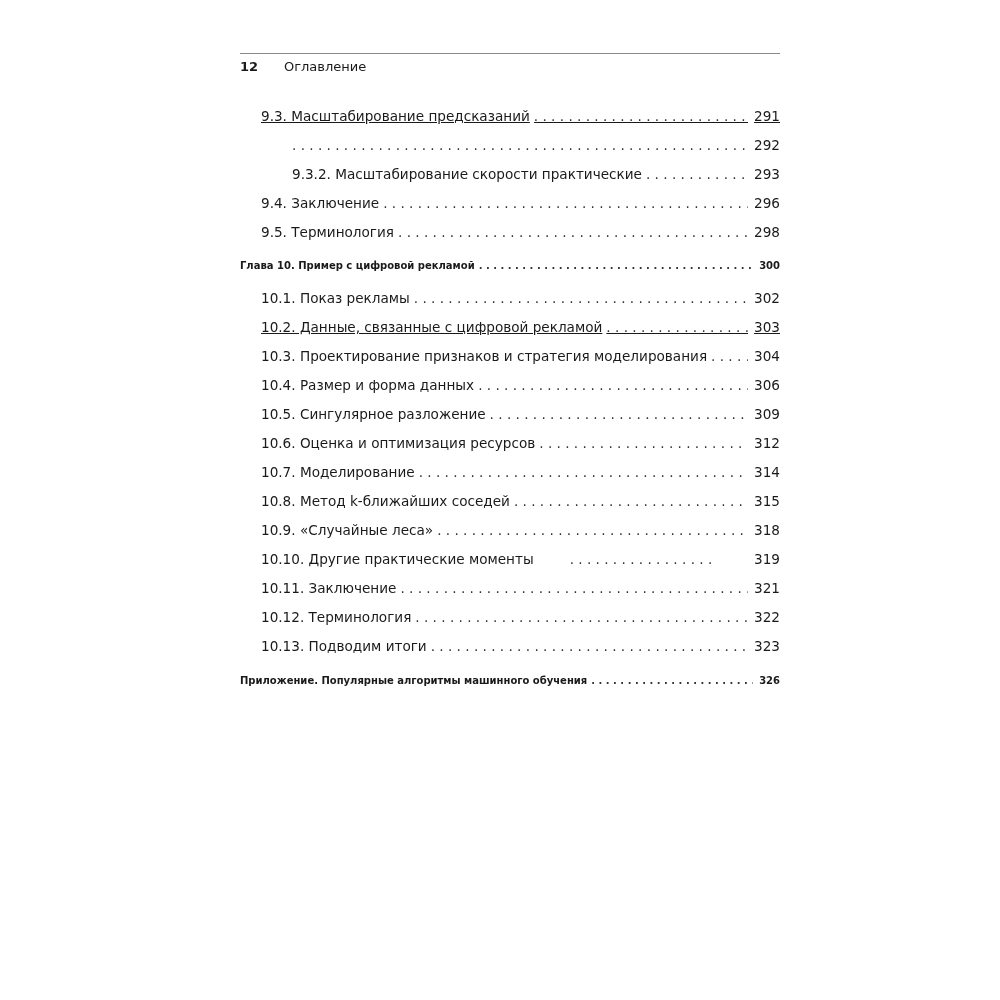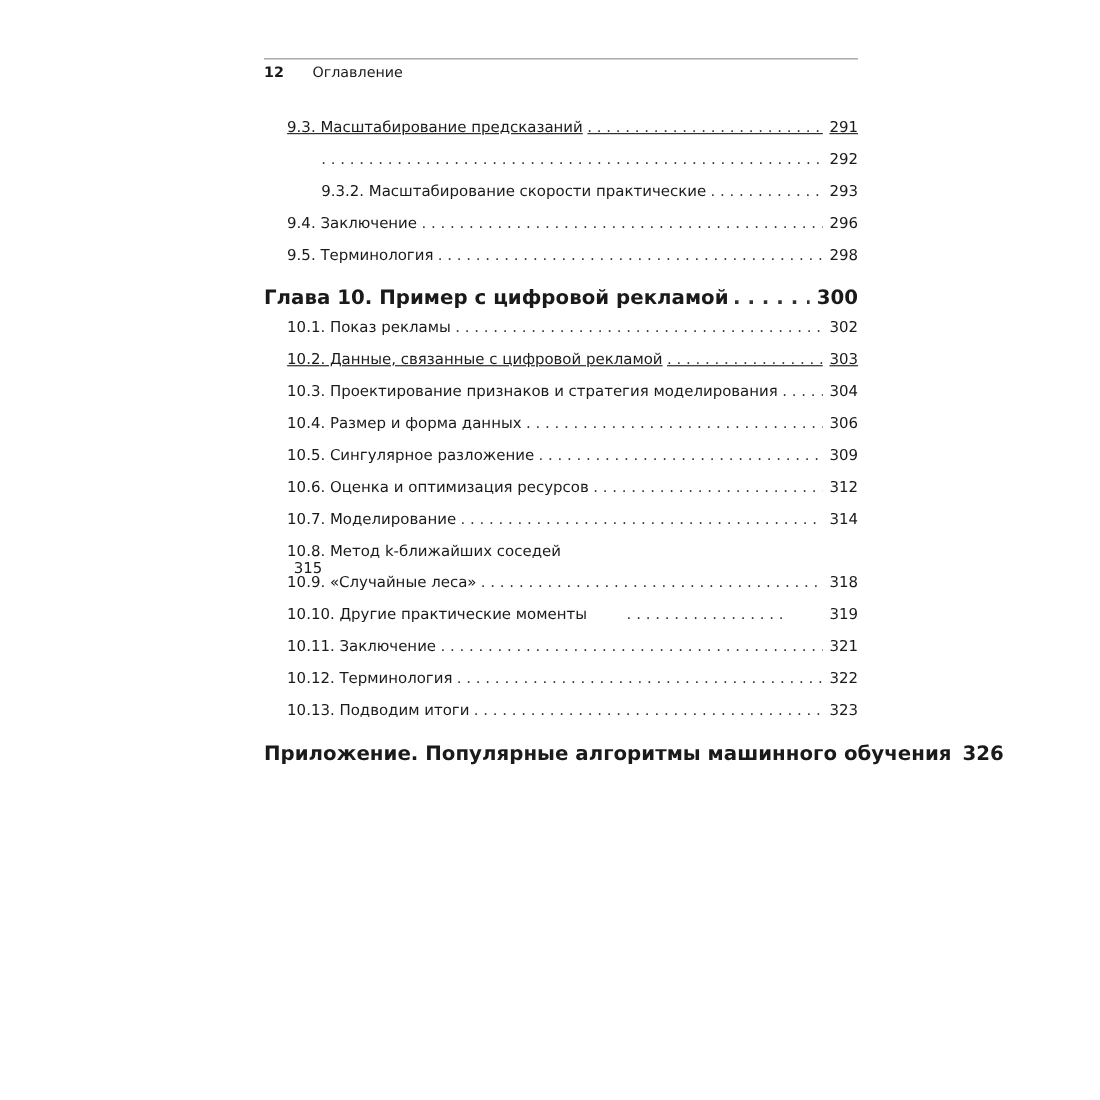--- a/index.html
+++ b/index.html
@@ -11,21 +11,21 @@
     .header .title { position: absolute; left: 44px; top: 0; }
     .toc { position: absolute; left: 240px; top: 108px; width: 540px; }
     .entry { position: absolute; left: 0; width: 540px; height: 22px; display: flex;
       align-items: baseline; font-size: 13.6px; white-space: nowrap; }
     .entry .label { flex: 0 0 auto; padding-right: 4px; }
     .entry .dots { flex: 1 1 auto; overflow: hidden; letter-spacing: 3.2px; color: #333; }
     .entry .dots::before { content: ". . . . . . . . . . . . . . . . . . . . . . . . . . . . . . . . . . . . . . . . . . . . . . . . . . . . . . . . . . . . . . . . . . . . . . . . . . . . . . . . . ."; letter-spacing: 0; }
     .entry .page { flex: 0 0 auto; padding-left: 6px; text-align: right; }
     .lvl2 { padding-left: 21px; width: 519px; }
     .lvl3 { padding-left: 52px; width: 488px; }
-    .chapter { font-weight: bold; font-size: 18px; justify-content: space-between; }
+    .chapter { font-weight: bold; font-size: 10px; justify-content: space-between; }
   </style>
 </head>
 <body>
 
 <div class="rule"></div>
 <div class="header">
   <span class="pnum">12</span>
   <span class="title">Оглавление</span>
 </div>
 
@@ -87,21 +87,21 @@
     <div class="entry lvl2" style="top: 327px;">
       <span class="label">10.6. Оценка и оптимизация ресурсов</span>
       <span class="dots"></span>
       <span class="page">312</span>
     </div>
     <div class="entry lvl2" style="top: 356px;">
       <span class="label">10.7. Моделирование</span>
       <span class="dots"></span>
       <span class="page">314</span>
     </div>
-    <div class="entry lvl2" style="top: 385px; flex-direction: column;">
+    <div class="entry lvl2" style="top: 385px;">
       <span class="label">10.8. Метод k-ближайших соседей</span>
       <span class="dots"></span>
       <span class="page">315</span>
     </div>
     <div class="entry lvl2" style="top: 414px;">
       <span class="label">10.9. «Случайные леса»</span>
       <span class="dots"></span>
       <span class="page">318</span>
     </div>
     <div class="entry lvl2" style="top: 443px; gap: 32px;">

